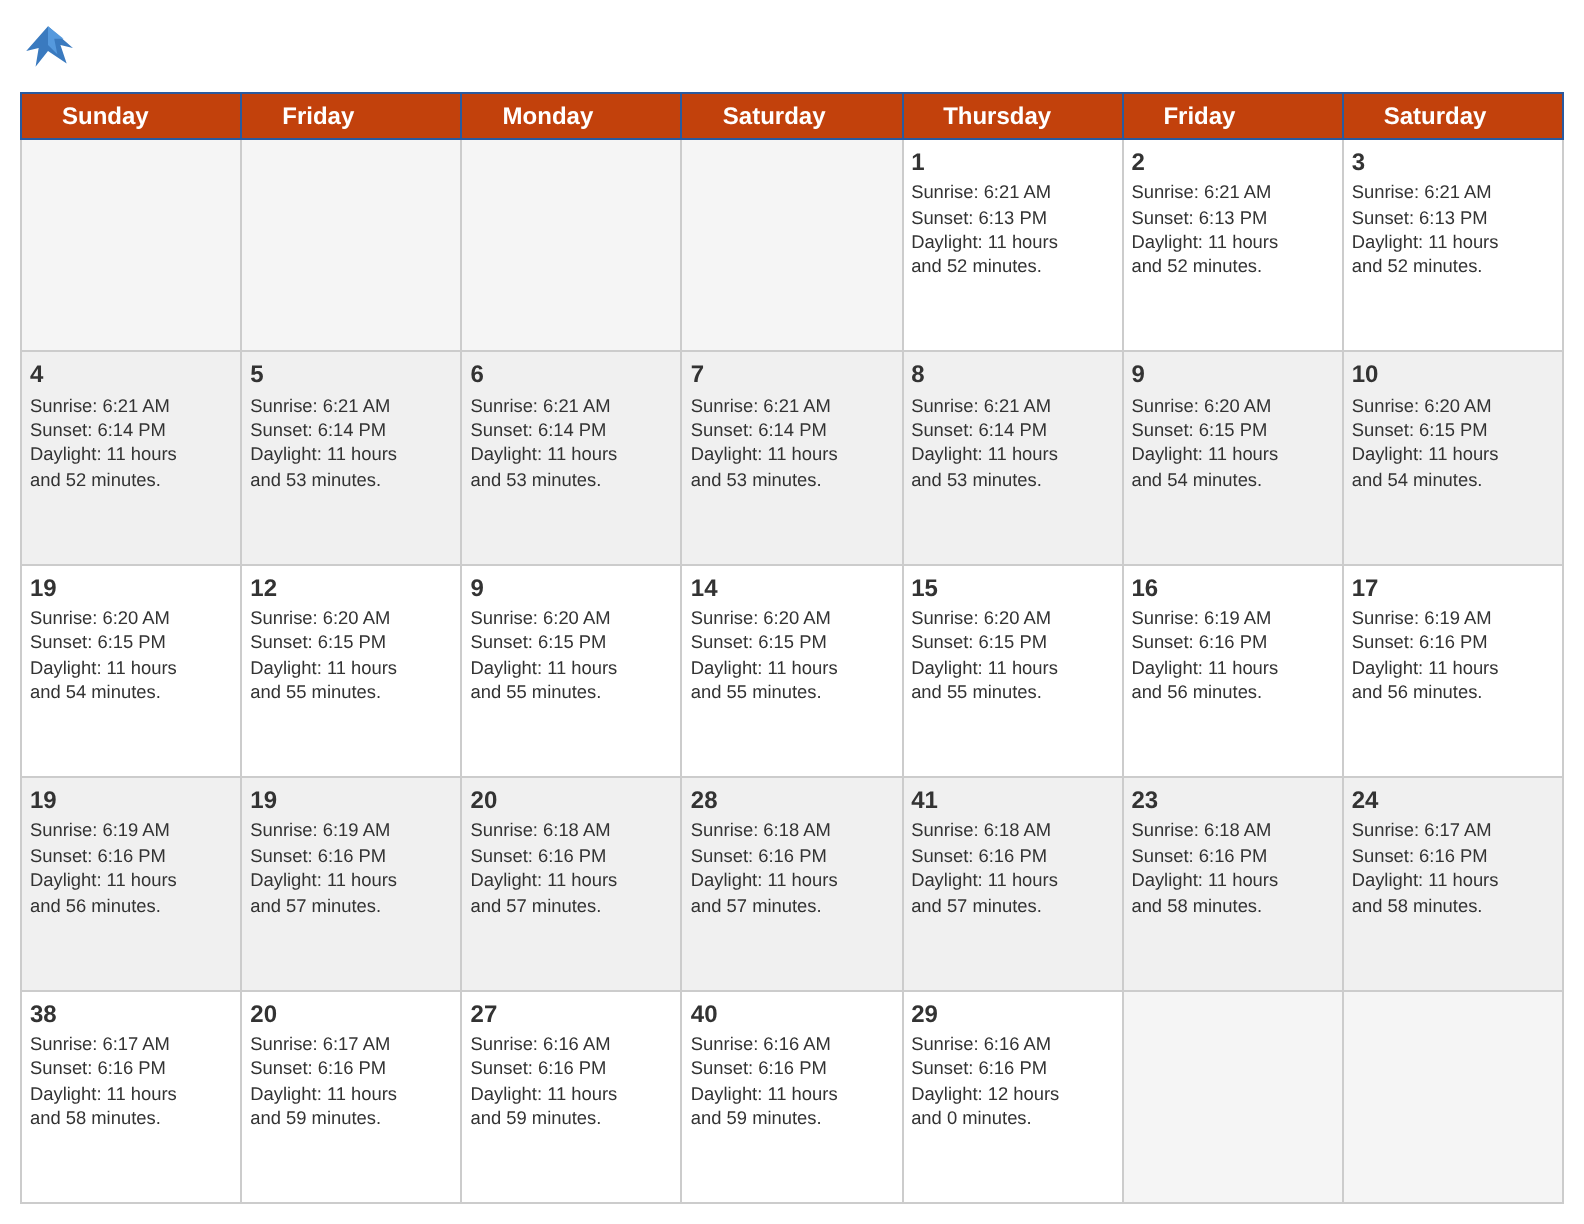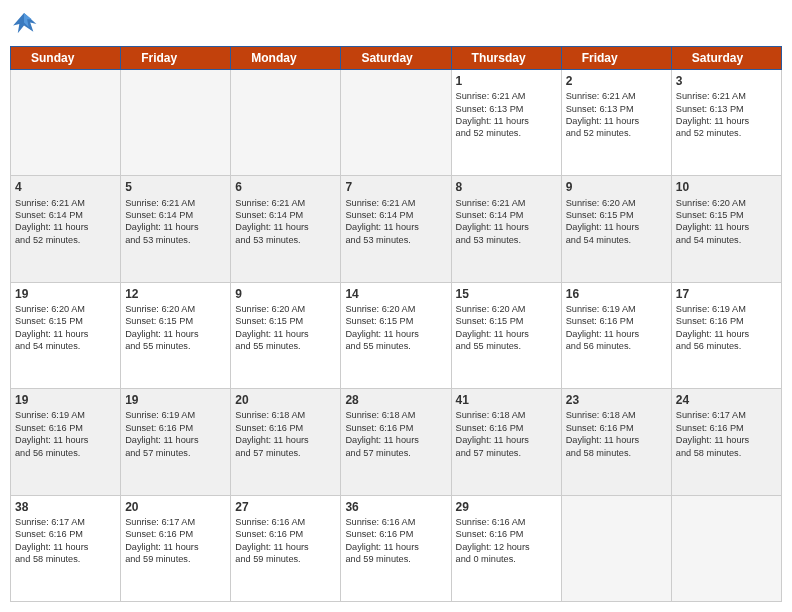--- a/index.html
+++ b/index.html
@@ -252,21 +252,21 @@
           </td>
           <td>
             <span class="day-number">20</span>
             <div class="day-info">Sunrise: 6:17 AM<br>Sunset: 6:16 PM<br>Daylight: 11 hours<br>and 59 minutes.</div>
           </td>
           <td>
             <span class="day-number">27</span>
             <div class="day-info">Sunrise: 6:16 AM<br>Sunset: 6:16 PM<br>Daylight: 11 hours<br>and 59 minutes.</div>
           </td>
           <td>
-            <span class="day-number">36</span>
+            <span class="day-number">40</span>
             <div class="day-info">Sunrise: 6:16 AM<br>Sunset: 6:16 PM<br>Daylight: 11 hours<br>and 59 minutes.</div>
           </td>
           <td>
             <span class="day-number">29</span>
             <div class="day-info">Sunrise: 6:16 AM<br>Sunset: 6:16 PM<br>Daylight: 12 hours<br>and 0 minutes.</div>
           </td>
           <td class="empty"></td>
           <td class="empty"></td>
         </tr>
       </tbody>

